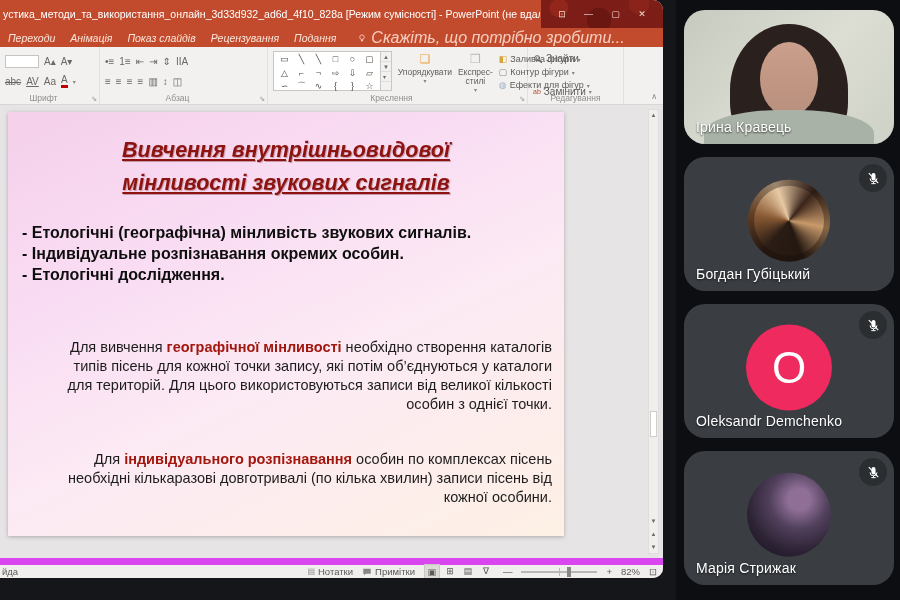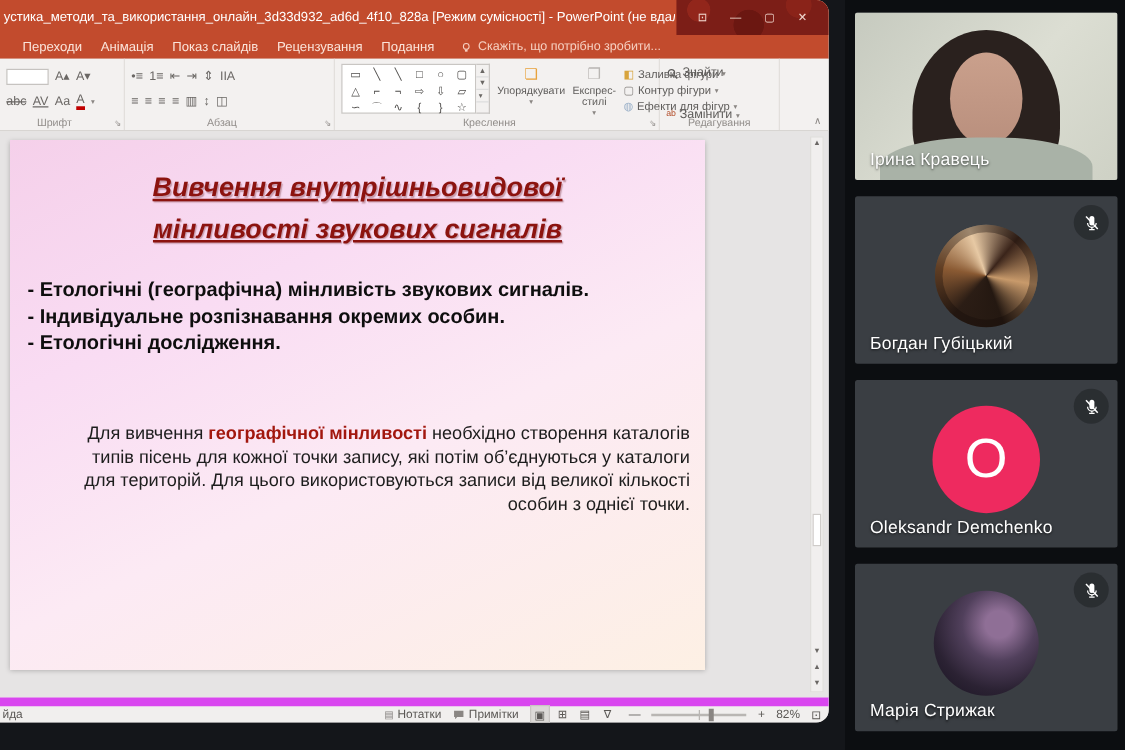--- a/index.html
+++ b/index.html
@@ -21,23 +21,23 @@
       radial-gradient(circle at 18px 8px, #92261b 0 9px, transparent 9.5px),
       radial-gradient(circle at 58px 20px, #6b1711 0 12px, transparent 12.5px),
       radial-gradient(circle at 98px 4px, #8a2319 0 10px, transparent 10.5px),
       #7c1e17;
     border-radius:0 10px 0 0; display:flex; align-items:center; justify-content:space-around;
     padding:0 8px; }
   .winctl { color:#f0d8cf; font-size:9px; line-height:1; cursor:default; }
 
   
   .menubar { height:19px; background:#c24b2d; display:flex; align-items:center;
-    padding-left:18px; gap:15px; position:relative; }
+    padding-left:8px; gap:15px; position:relative;font-style:italic; }
   .menutab { color:#fbe4da; font-size:10.5px; white-space:nowrap; }
-  .tellme { display:flex; align-items:center; gap:4px; color:#f6cfc0; font-size:10px; margin-left:6px; }
+  .tellme { display:flex; align-items:center; gap:4px; color:#f6cfc0; font-size:16px; margin-left:6px; }
   .share-btn { position:absolute; right:8px; top:0; height:19px; display:flex; align-items:center;
     gap:4px; background:#b04226; padding:0 9px; color:#ffffff; font-size:10.5px; }
 
   
   .ribbon { position:relative; height:58px; background:#f3f1f0; border-bottom:1px solid #d8d5d2;
     display:flex; color:#5f5d5b; }
   .rgroup { position:relative; height:100%; border-right:1px solid #e2dfdc; padding:4px 5px 13px 5px; }
   .grp-label { position:absolute; bottom:1px; left:0; right:12px; text-align:center;
     font-size:8.5px; color:#918d8a; }
   .launcher { position:absolute; bottom:1px; right:2px; font-size:7px; color:#918d8a; }
@@ -107,21 +107,21 @@
   .sb-view { width:16px; height:15px; text-align:center; line-height:15px; font-size:9px; color:#5b5855; }
   .sb-view.active { background:#dcdad7; border:1px solid #c9c6c3; }
   .zoom-track { position:relative; width:76px; height:2px; background:#b9b6b3; }
   .zoom-tick { position:absolute; left:50%; top:-3px; width:1px; height:8px; background:#b9b6b3; }
   .zoom-thumb { position:absolute; left:60%; top:-4px; width:4px; height:10px; background:#8a8683; }
   .sb-zoomtxt { font-size:9.5px; color:#5b5855; }
 
   
   #people { width:224px; height:600px; background:#0c0e11; display:flex; flex-direction:column;
     gap:13px; padding:10px 6px 10px 8px; }
-  .tile { position:relative; width:210px; height:134px; border-radius:2px; background:#3a3e43;
+  .tile { position:relative; width:210px; height:134px; border-radius:21px; background:#3a3e43;
     overflow:hidden; flex:none; }
   .tile-name { position:absolute; left:12px; bottom:9px; color:#ffffff; font-size:14px;
     text-shadow:0 1px 2px rgba(0,0,0,.7); letter-spacing:.2px; }
   .mic-wrap { position:absolute; top:7px; right:7px; width:28px; height:28px; border-radius:50%;
     background:rgba(25,26,29,.45); display:flex; align-items:center; justify-content:center; }
 
   
   .video-feed { position:absolute; inset:0;
     background:linear-gradient(130deg,#c6cabf 0%, #dcded3 55%, #ced1c5 100%); }
   .v-hair { position:absolute; left:50%; top:14px; transform:translateX(-50%);
@@ -307,20 +307,23 @@
             <span>Вивчення внутрішньовидової</span><br>
             <span>мінливості звукових сигналів</span>
           </div>
           <div class="slide-bullets">
             <div>- Етологічні (географічна) мінливість звукових сигналів.</div>
             <div>- Індивідуальне розпізнавання окремих особин.</div>
             <div>- Етологічні дослідження.</div>
           </div>
           <div class="slide-para" id="para1">
             <span>Для вивчення </span><span class="hl">географічної мінливості</span><span> необхідно створення каталогів типів пісень для кожної точки запису, які потім об’єднуються у каталоги для територій. Для цього використовуються записи від великої кількості особин з однієї точки.</span>
+          </div>
+          <div class="slide-para" id="para2">
+            <span>Для </span><span class="hl">індивідуального розпізнавання</span><span> особин по комплексах пісень необхідні кількаразові довготривалі (по кілька хвилин) записи пісень від кожної особини.</span>
           </div>
         </div>
 
         <div class="vscroll">
           <span class="vs-btn vs-up">▲</span>
           <span class="vs-thumb"></span>
           <span class="vs-btn vs-down">▼</span>
           <span class="vs-btn vs-prev">▲</span>
           <span class="vs-btn vs-next">▼</span>
         </div>

